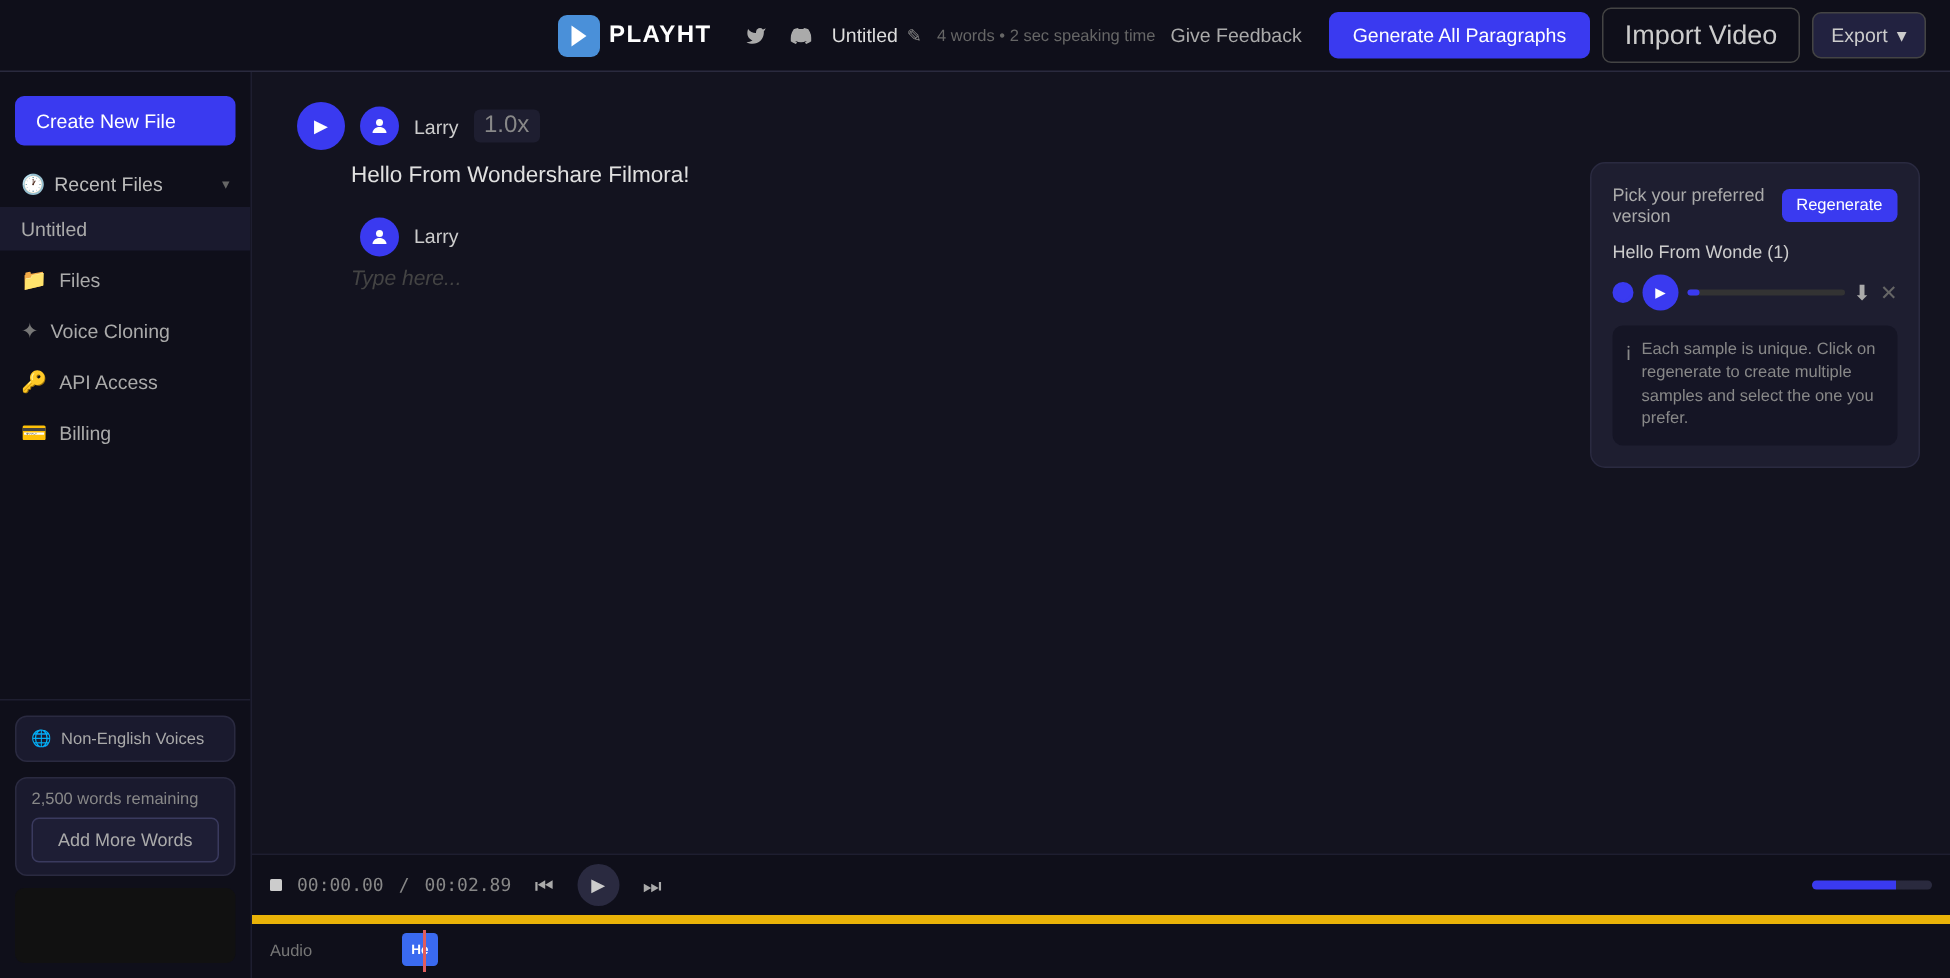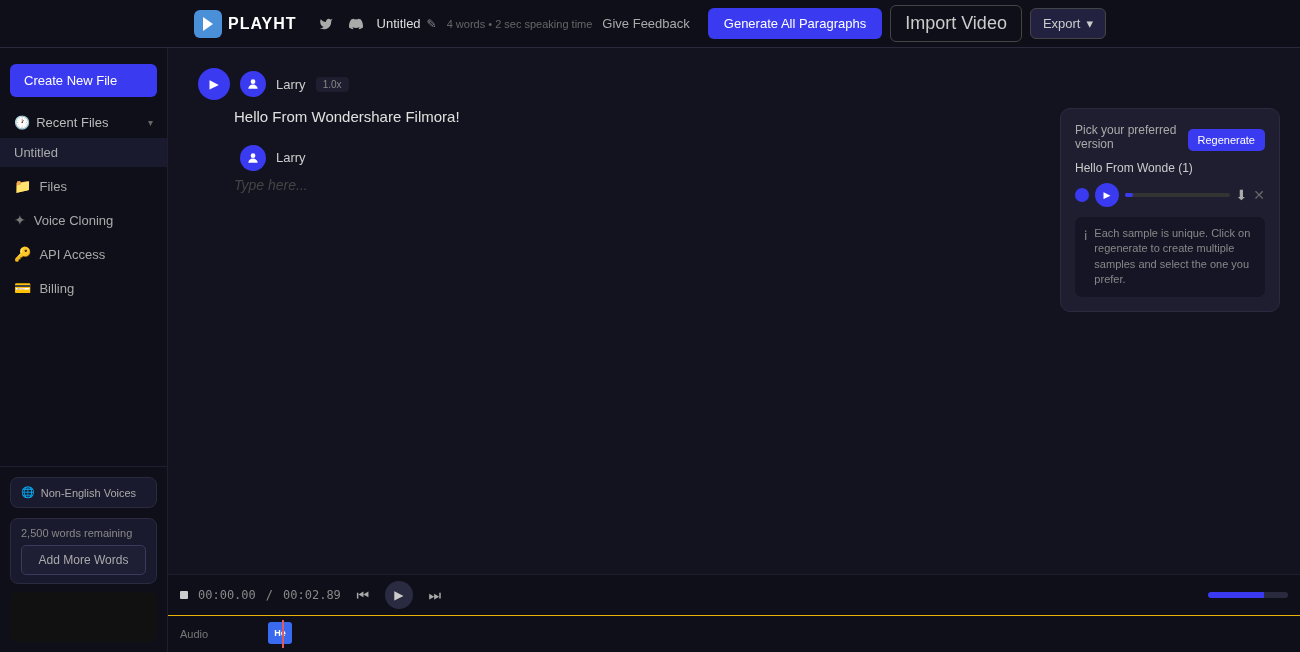--- a/index.html
+++ b/index.html
@@ -11,21 +11,21 @@
       height: 652px;
       overflow: hidden;
       display: flex;
       flex-direction: column;
     }
 
     
     .top-header {
       display: flex;
       align-items: center;
-      justify-content: center;
+      justify-content: flex-end;
       background: #0f0f1a;
       padding: 0 16px;
       height: 48px;
       border-bottom: 1px solid #2a2a3e;
       flex-shrink: 0;
     }
     .header-left {
       display: flex;
       align-items: center;
       gap: 10px;
@@ -281,21 +281,21 @@
       justify-content: center;
       font-size: 11px;
       color: #fff;
     }
     .voice-name {
       font-size: 13px;
       color: #ccc;
       font-weight: 500;
     }
     .speed-badge {
-      font-size: 10px;
+      font-size: 16px;
       color: #888;
       background: #1e1e30;
       padding: 2px 7px;
       border-radius: 4px;
     }
     .play-btn-circle {
       width: 32px;
       height: 32px;
       border-radius: 50%;
       background: #3a3af0;
@@ -345,21 +345,21 @@
       right: 20px;
       width: 220px;
       background: #1e1e30;
       border: 1px solid #2a2a40;
       border-radius: 10px;
       padding: 14px;
       z-index: 10;
     }
     .popup-header {
       display: flex;
-      align-items: flex-end;
+      align-items: center;
       justify-content: space-between;
       margin-bottom: 10px;
     }
     .popup-title {
       font-size: 12px;
       color: #aaa;
     }
     .btn-regenerate {
       background: #3a3af0;
       border: none;
@@ -443,21 +443,21 @@
     .timeline-area {
       background: #0f0f1a;
       border-top: 1px solid #1e1e30;
       flex-shrink: 0;
     }
     .timeline-controls {
       display: flex;
       align-items: center;
       padding: 6px 12px;
       gap: 10px;
-      border-bottom: 1px solid #eab308;
+      border-bottom: 6px solid #eab308;
     }
     .timeline-stop-btn {
       width: 8px;
       height: 8px;
       background: #ccc;
       border-radius: 1px;
       cursor: pointer;
     }
     .timeline-time {
       font-size: 12px;

